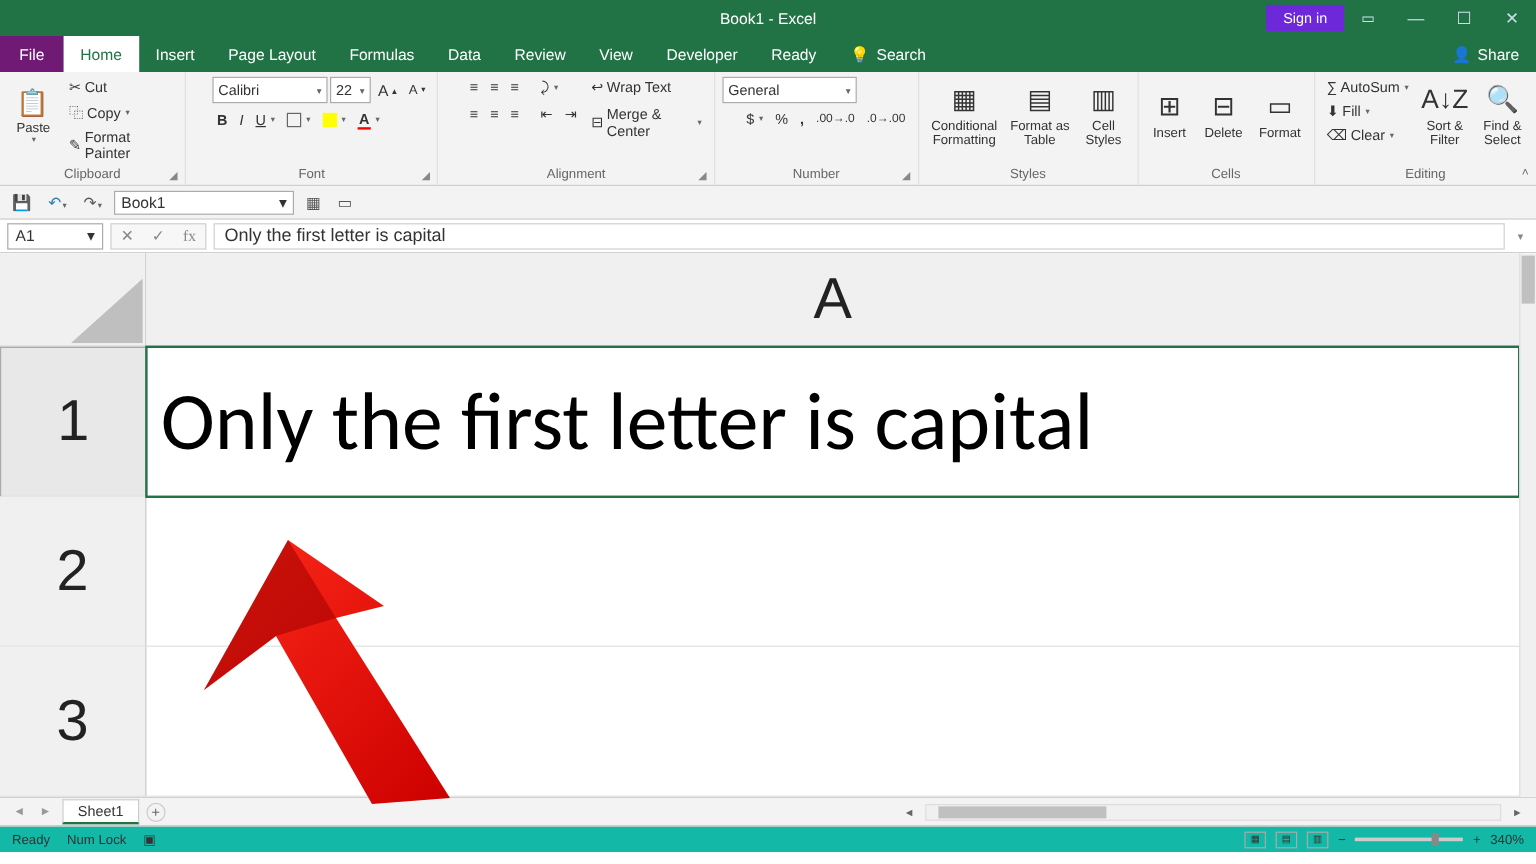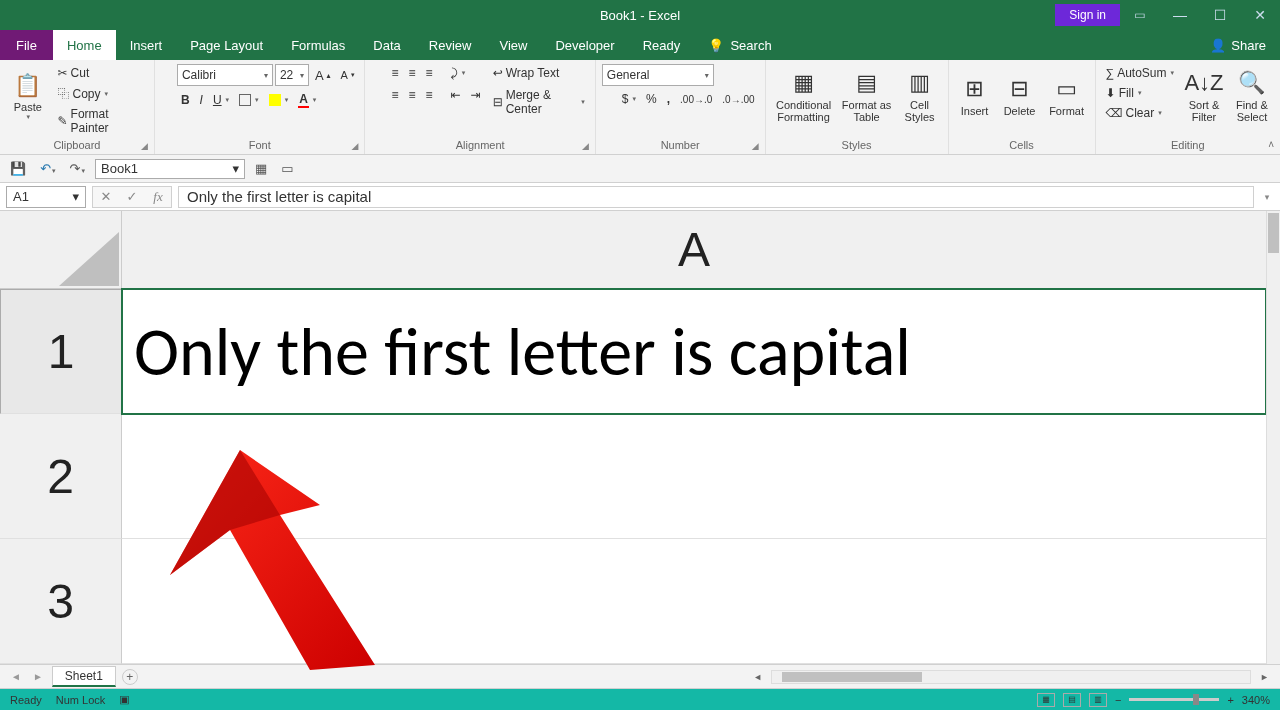--- a/index.html
+++ b/index.html
@@ -39,21 +39,21 @@
 
 .qat { height: 28px; background: #f3f3f3; border-bottom: 1px solid #d0d0d0; display: flex; align-items: center; padding: 0 6px; gap: 6px; }
 .qat .q { font-size: 13px; color: #555; padding: 2px 4px; cursor: pointer; }
 .qat .docname { border: 1px solid #ababab; background: #fff; height: 20px; width: 150px; font-size: 13px; padding: 0 5px; display: flex; align-items: center; justify-content: space-between; }
 
 
 .fbar { height: 28px; border-bottom: 1px solid #d0d0d0; display: flex; align-items: center; padding: 2px 6px; gap: 6px; }
 .fbar .namebox { border: 1px solid #ababab; background: #fff; height: 22px; width: 80px; font-size: 13px; padding: 0 6px; display: flex; align-items: center; justify-content: space-between; }
 .fbar .fbtns { border: 1px solid #d0d0d0; background: #f7f7f7; height: 22px; display: flex; align-items: center; }
 .fbar .fbtns span { width: 26px; text-align: center; color: #888; font-size: 13px; }
-.fbar .fx { font-style: italic; font-family: "Times New Roman"; color: #666; font-size: 13px; }
+.fbar .fx { font-family: "Times New Roman"; color: #666; font-size: 13px; }
 .fbar .formula { flex: 1; border: 1px solid #d0d0d0; height: 22px; padding: 0 8px; font-size: 15px; display: flex; align-items: center; color: #333; }
 .fbar .formula-dd { width: 14px; text-align: center; font-size: 9px; color: #888; }
 
 
 .grid-wrap { position: relative; height: 453px; background: #fff; }
 .corner { position: absolute; left: 0; top: 0; width: 122px; height: 78px; background: #f0f0f0; border-right: 1px solid #ccc; border-bottom: 1px solid #ccc; }
 .corner svg { position: absolute; right: 2px; bottom: 2px; }
 .colhead { position: absolute; left: 122px; top: 0; right: 14px; height: 78px; background: #f0f0f0; border-bottom: 1px solid #ccc; display: flex; align-items: center; justify-content: center; font-size: 48px; color: #222; }
 .rowheads { position: absolute; left: 0; top: 78px; width: 122px; }
 .rowhead { height: 125px; background: #f0f0f0; border-right: 1px solid #ccc; border-bottom: 1px solid #e0e0e0; display: flex; align-items: center; justify-content: center; font-size: 48px; color: #222; }

